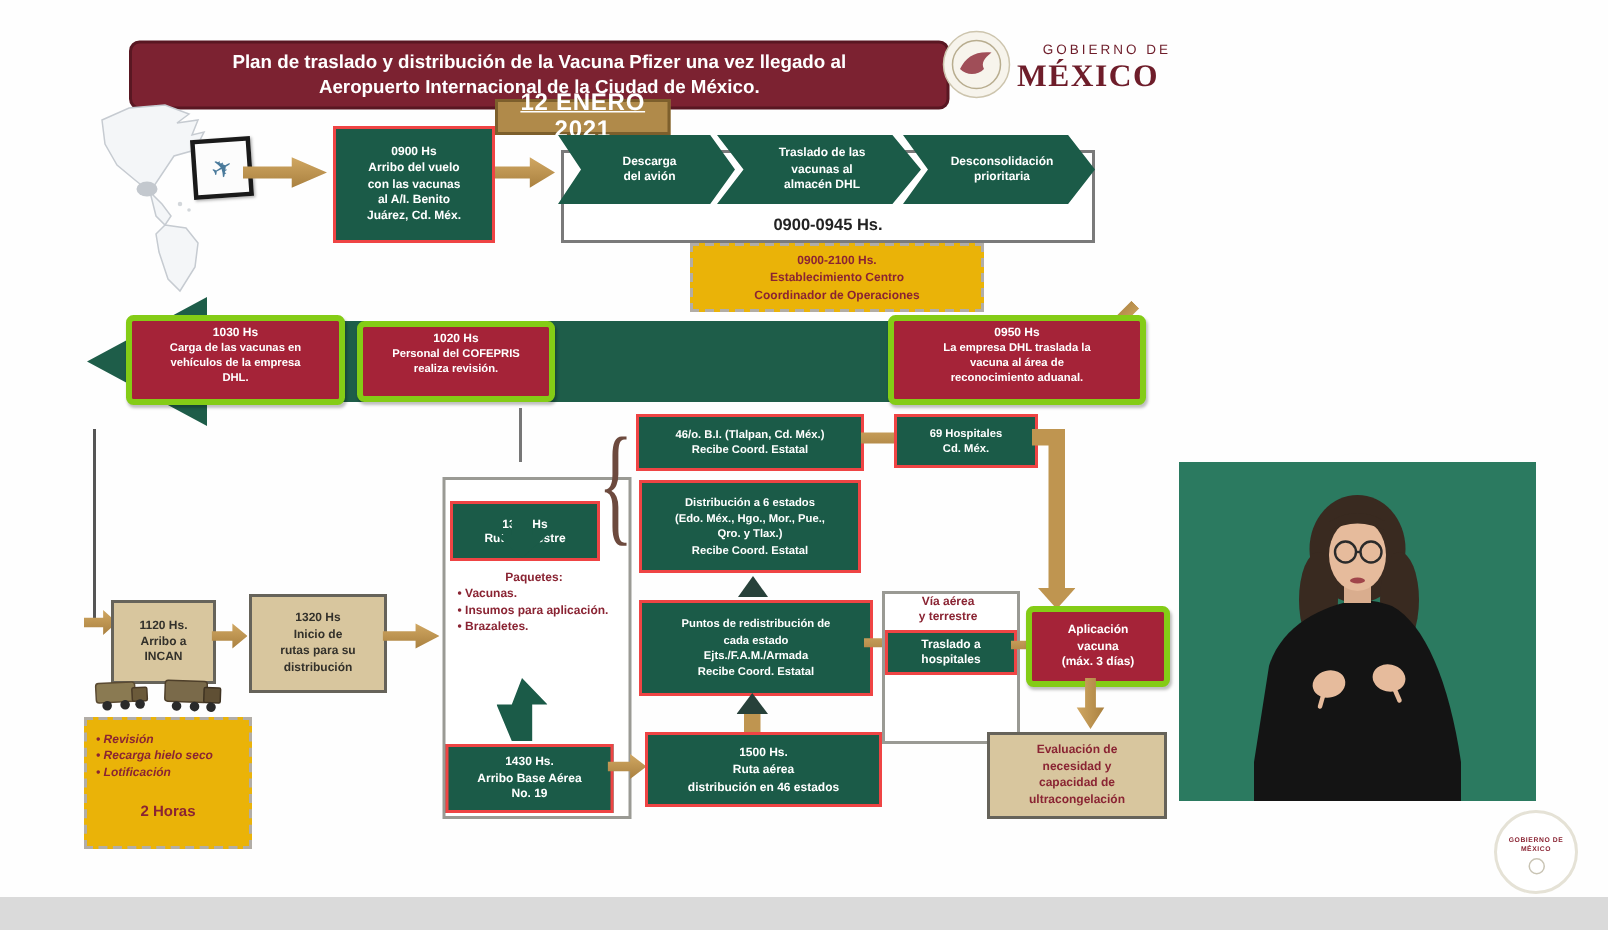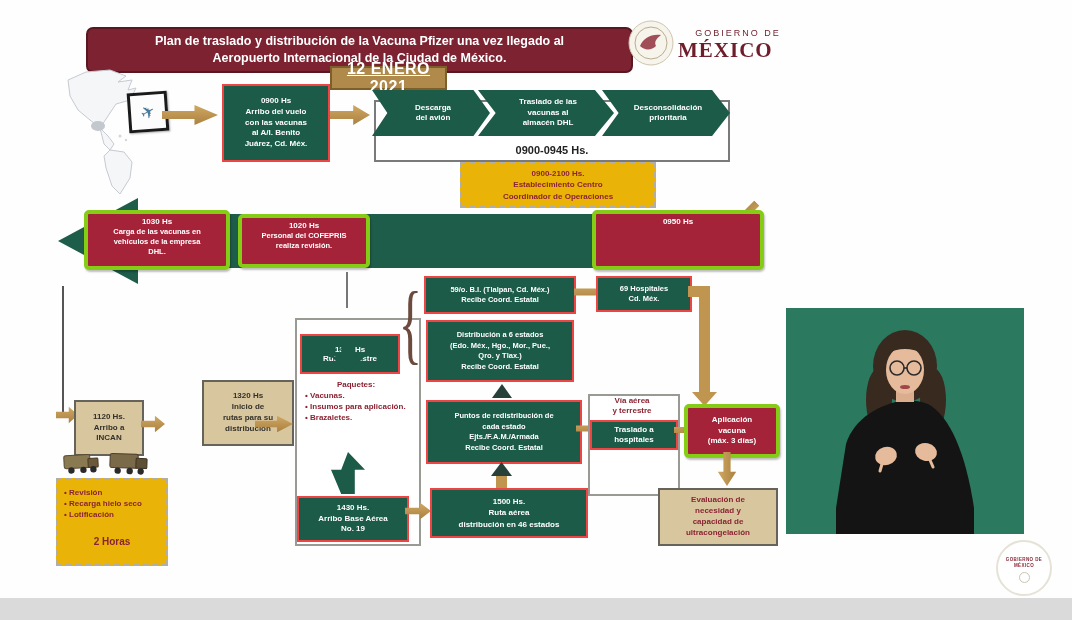--- a/index.html
+++ b/index.html
@@ -132,20 +132,23 @@
 vehículos de la empresa
 DHL.</div>
   </div>
   <div class="abs redbox" style="left:238px;top:214px;width:124px;height:46px;">
     <div class="t">1020 Hs</div>
     <div class="b">Personal del COFEPRIS
 realiza revisión.</div>
   </div>
   <div class="abs redbox" style="left:560px;top:210px;width:164px;height:52px;margin-left:32px;">
     <div class="t">0950 Hs</div>
+    <div class="b">La empresa DHL traslada la
+vacuna al área de
+reconocimiento aduanal.</div>
   </div>
 
   <div class="abs thinline" style="left:62px;top:286px;width:2px;height:126px;"></div>
   <div class="abs arr-r" style="left:56px;top:406px;width:22px;height:18px;"></div>
   <div class="abs thinline" style="left:346px;top:272px;width:2px;height:36px;background:#777;"></div>
 
   <div class="abs" style="left:295px;top:318px;width:122px;height:224px;border:2px solid #9a9a94;background:#fff;"></div>
 
   <div class="abs greenbox ctr pre" style="left:300px;top:306px;width:96px;height:36px;font-size:8px;margin-top:28px;">1325 Hs
 Ruta Terrestre</div>
@@ -160,21 +163,21 @@
     </ul>
   </div>
 
   <div class="abs garr-u" style="left:331px;top:452px;width:34px;height:42px;"></div>
   <div class="abs greenbox ctr pre" style="left:297px;top:496px;width:108px;height:42px;font-size:8px;line-height:1.35;">1430 Hs.
 Arribo Base Aérea
 No. 19</div>
 
   <div class="abs" style="left:392px;top:276px;width:30px;height:96px;font-family:'Liberation Serif',serif;font-size:88px;line-height:96px;color:#6d4a3e;transform:scaleX(.55);">{</div>
 
-  <div class="abs greenbox ctr pre" style="left:424px;top:276px;width:148px;height:34px;font-size:7.5px;line-height:1.35;">59/o. B.I. (Tlalpan, Cd. Méx.)
+  <div class="abs greenbox ctr pre" style="left:424px;top:276px;width:148px;height:34px;font-size:7.5px;line-height:1.35;">46/o. B.I. (Tlalpan, Cd. Méx.)
 Recibe Coord. Estatal</div>
   <div class="abs arr-r" style="left:574px;top:282px;width:42px;height:20px;"></div>
   <div class="abs greenbox ctr pre" style="left:596px;top:276px;width:92px;height:32px;font-size:7.5px;line-height:1.35;">69 Hospitales
 Cd. Méx.</div>
 
   <div class="abs tanline" style="left:688px;top:286px;width:22px;height:11px;"></div>
   <div class="abs tanline" style="left:699px;top:286px;width:11px;height:108px;"></div>
   <div class="abs tri-d" style="left:692px;top:392px;width:25px;height:14px;"></div>
 
   <div class="abs greenbox ctr pre" style="left:426px;top:320px;width:144px;height:58px;font-size:7.5px;line-height:1.4;">Distribución a 6 estados
@@ -205,21 +208,21 @@
   <div class="abs arr-d" style="left:717px;top:452px;width:20px;height:34px;"></div>
   <div class="abs tanbox ctr pre darkred" style="left:658px;top:488px;width:116px;height:54px;font-size:8px;line-height:1.35;">Evaluación de
 necesidad y
 capacidad de
 ultracongelación</div>
 
   <div class="abs tanbox ctr pre" style="left:74px;top:400px;width:66px;height:52px;font-size:8px;color:#33312b;line-height:1.35;">1120 Hs.
 Arribo a
 INCAN</div>
   <div class="abs arr-r" style="left:141px;top:415px;width:24px;height:18px;"></div>
-  <div class="abs tanbox ctr pre" style="left:166px;top:380px;width:88px;height:62px;font-size:8px;color:#33312b;line-height:1.35;margin-left:36px;">1320 Hs
+  <div class="abs tanbox ctr pre" style="left:166px;top:396px;width:88px;height:62px;font-size:8px;color:#33312b;line-height:1.35;">1320 Hs
 Inicio de
 rutas para su
 distribución</div>
   <div class="abs arr-r" style="left:255px;top:415px;width:38px;height:18px;"></div>
 
   <div class="abs" style="left:60px;top:446px;">
     <svg width="95" height="32" viewBox="0 0 95 32">
       <g transform="rotate(-3 20 16)">
         <rect x="4" y="9" width="26" height="13" rx="2" fill="#8a7a52" stroke="#5a4a32"></rect>
         <rect x="28" y="13" width="10" height="9" rx="1" fill="#6b5a3a" stroke="#4a3a26"></rect>
@@ -231,21 +234,21 @@
         <rect x="50" y="8" width="28" height="14" rx="2" fill="#7a6a4a" stroke="#4e3f2a"></rect>
         <rect x="76" y="12" width="11" height="10" rx="1" fill="#5f4f34" stroke="#3f3322"></rect>
         <circle cx="58" cy="25" r="3.2" fill="#2a2a2a"></circle>
           <circle cx="70" cy="25" r="3.2" fill="#2a2a2a"></circle>
         <circle cx="81" cy="25" r="3.2" fill="#2a2a2a"></circle>
       </g>
     </svg>
   </div>
 
   <div class="abs dashbox" style="left:56px;top:478px;width:112px;height:88px;padding:6px 4px;box-sizing:border-box;">
-    <ul class="bullets darkred" style="padding-left:2px;">
+    <ul class="bullets darkred" style="padding-left:2px;font-style:italic;">
       <li>Revisión</li>
       <li>Recarga hielo seco</li>
       <li>Lotificación</li>
     </ul>
     <div class="darkred" style="font-size:10px;font-weight:bold;text-align:center;margin-top:16px;">2 Horas</div>
   </div>
 
   <div class="abs arr-r" style="left:405px;top:502px;width:26px;height:18px;"></div>
   <div class="abs greenbox ctr pre" style="left:430px;top:488px;width:154px;height:46px;font-size:8px;line-height:1.4;">1500 Hs.
 Ruta aérea

